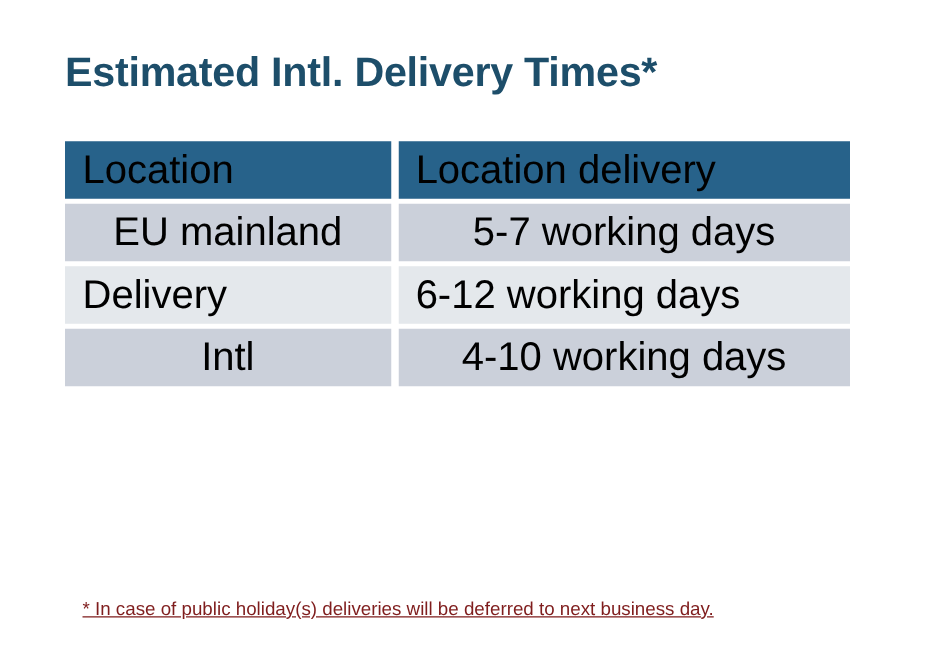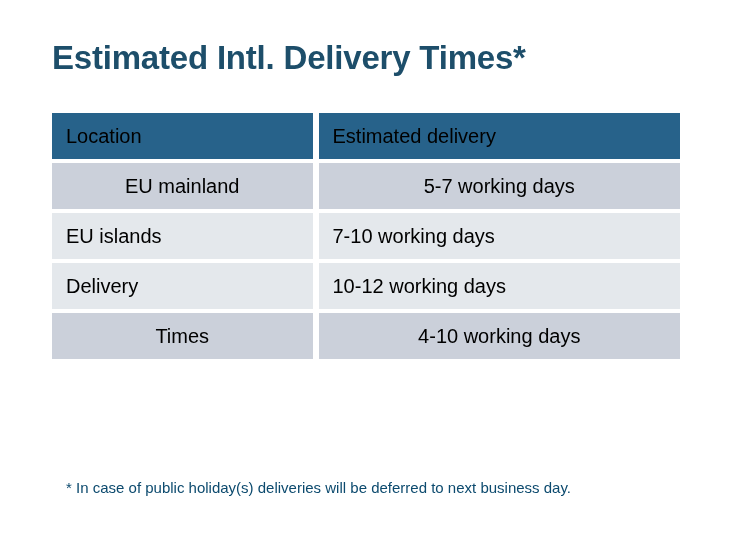--- a/index.html
+++ b/index.html
@@ -50,21 +50,21 @@
     margin: -4px 0 0 -6px;
     table-layout: fixed;
   }
 
   .delivery-table td,
   .delivery-table th {
     padding: 0 14px;
     height: 46px;
     vertical-align: middle;
     text-align: left;
-    font-size: 20px;
+    font-size: 32px;
     font-weight: 400;
     color: #000000;
     line-height: 1.1;
     white-space: nowrap;
     overflow: hidden;
   }
 
   .col-location { width: 258px; }
   .col-delivery { width: 358px; }
 
@@ -85,58 +85,55 @@
     background: #e4e8ec;
   }
 
   
   .footnote {
     position: absolute;
     left: 66px;
     top: 478px;
     font-size: 15px;
     font-weight: 400;
-    color: #0c4a6e;
+    color: #7f1d1d;
     white-space: nowrap;
     line-height: 20px;
+    text-decoration: underline;
   }
 </style>
 </head>
 <body>
 
 <div class="page">
 
   <div class="page-title">Estimated Intl. Delivery Times*</div>
 
   <table class="delivery-table">
     <colgroup>
       <col class="col-location">
       <col class="col-delivery">
     </colgroup>
     <thead>
       <tr>
         <th>Location</th>
-        <th>Estimated delivery</th>
+        <th>Location delivery</th>
       </tr>
     </thead>
     <tbody>
       <tr class="row-odd">
         <td>EU mainland</td>
         <td>5-7 working days</td>
       </tr>
       <tr class="row-even">
-        <td>EU islands</td>
-        <td>7-10 working days</td>
-      </tr>
-      <tr class="row-even">
         <td>Delivery</td>
-        <td>10-12 working days</td>
+        <td>6-12 working days</td>
       </tr>
       <tr class="row-odd">
-        <td>Times</td>
+        <td>Intl</td>
         <td>4-10 working days</td>
       </tr>
     </tbody>
   </table>
 
   <div class="footnote">* In case of public holiday(s) deliveries will be deferred to next business day.</div>
 
 </div>
 
 </body></html>

